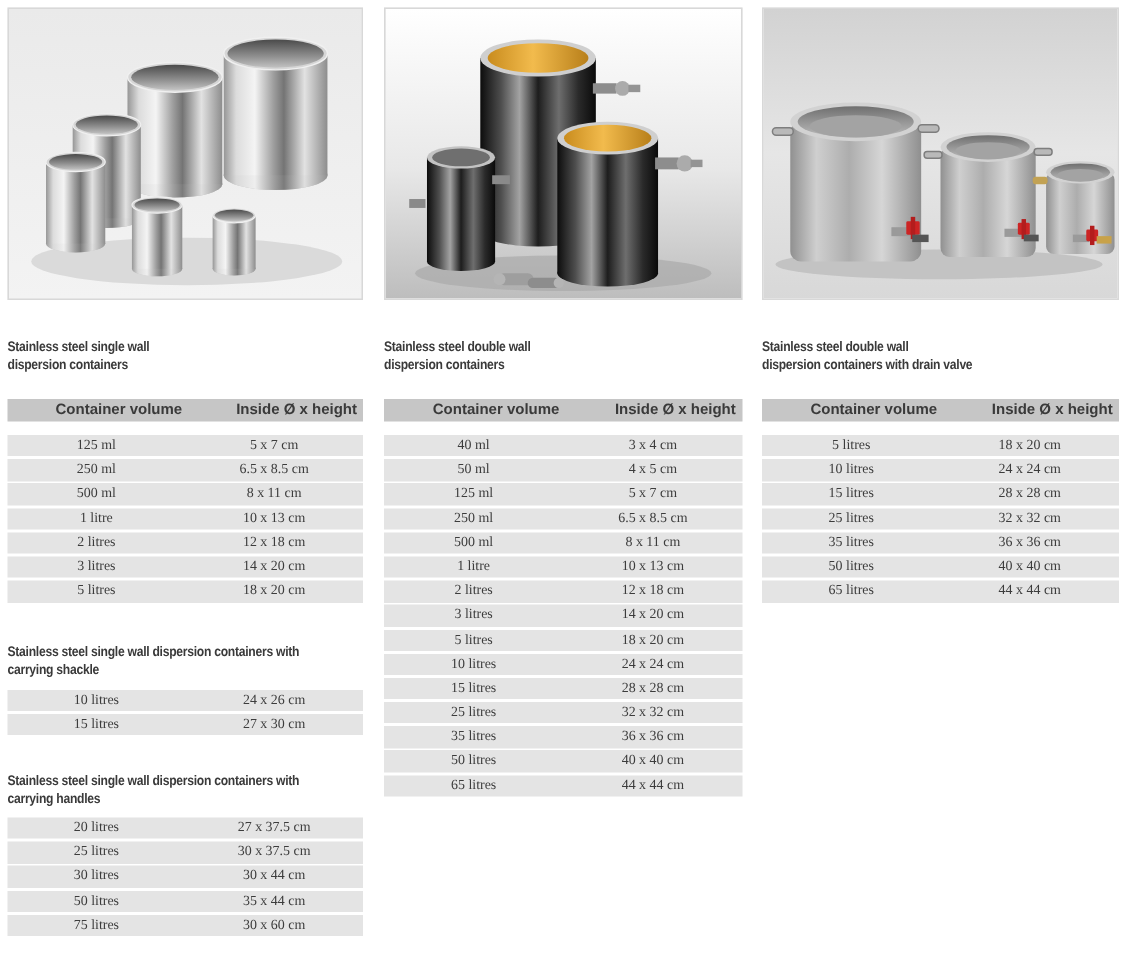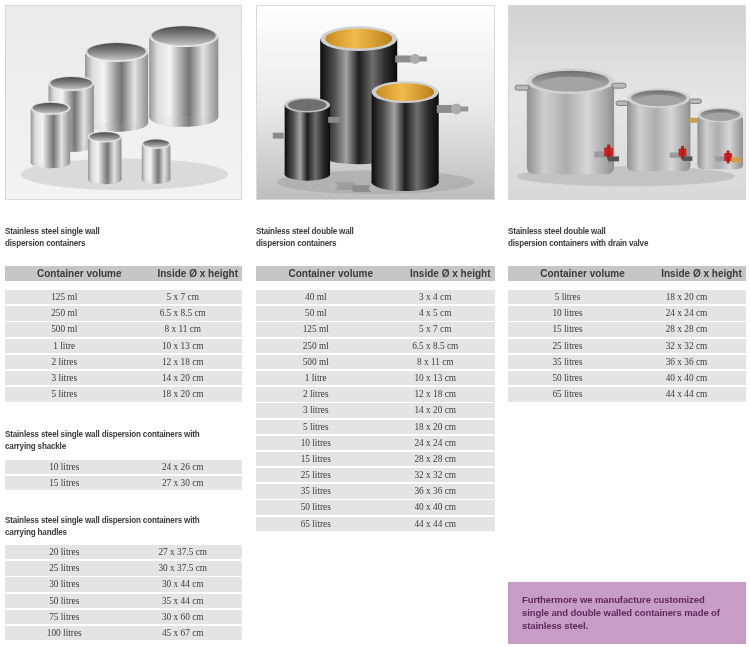--- a/index.html
+++ b/index.html
@@ -177,24 +177,20 @@
           <div class="tcell">30 x 44 cm</div>
         </div>
         <div class="trow">
           <div class="tcell">50 litres</div>
           <div class="tcell">35 x 44 cm</div>
         </div>
         <div class="trow">
           <div class="tcell">75 litres</div>
           <div class="tcell">30 x 60 cm</div>
         </div>
-        <div class="trow">
-          <div class="tcell">100 litres</div>
-          <div class="tcell">45 x 67 cm</div>
-        </div>
       </div>
   </div>
 
   <div class="col" id="col2">
     <div class="photo" aria-label="Stainless steel double wall dispersion containers with yellow lids and hose connectors">
       <svg viewBox="0 0 240 195" preserveAspectRatio="none">
         <defs>
           <linearGradient id="g2bg" x1="0" y1="0" x2="0" y2="1">
             <stop offset="0" stop-color="#ffffff"></stop>
               <stop offset="0.55" stop-color="#e8e8e8"></stop>
@@ -425,17 +421,14 @@
           <div class="tcell">50 litres</div>
           <div class="tcell">40 x 40 cm</div>
         </div>
         <div class="trow">
           <div class="tcell">65 litres</div>
           <div class="tcell">44 x 44 cm</div>
         </div>
       </div>
   </div>
 
-  <div class="note">
-    <span>Furthermore we manufacture customized single and double walled containers made of stainless steel.</span>
-  </div>
 
 </div>
 
 </body></html>

